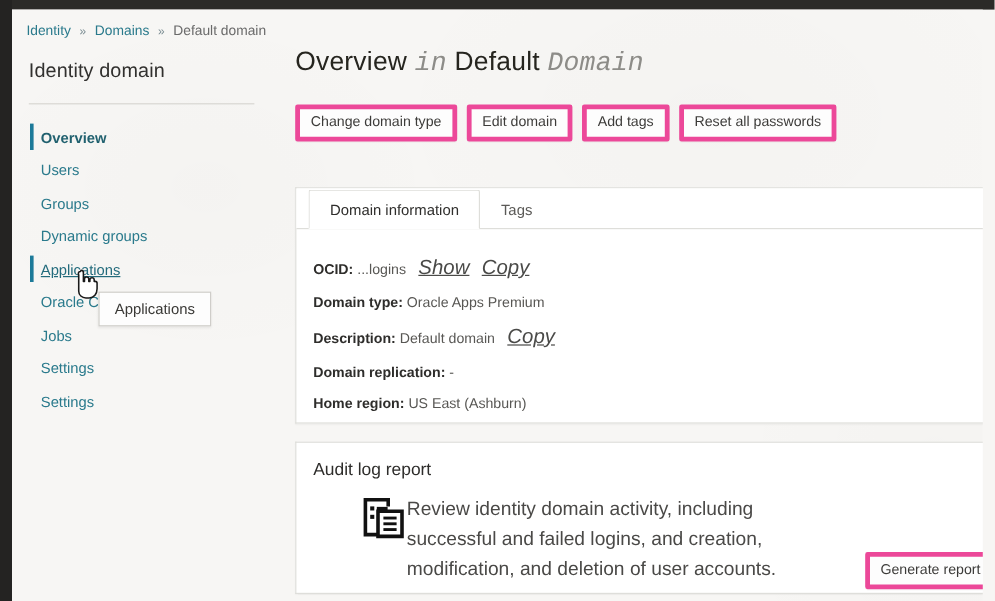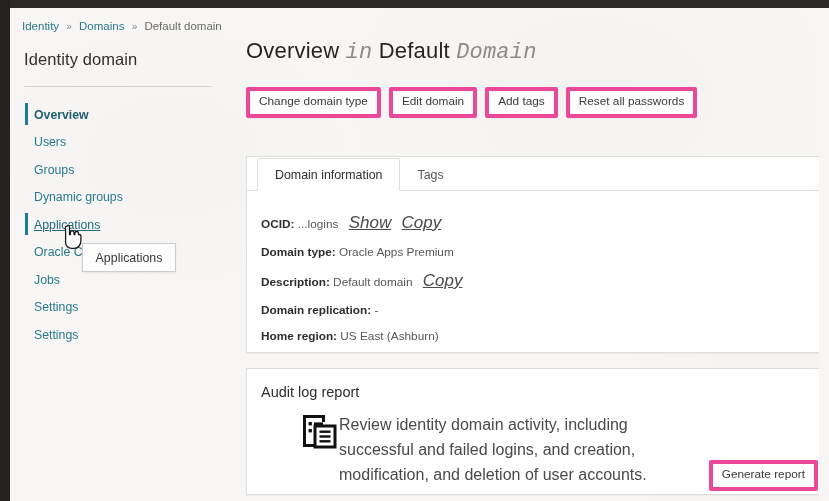--- a/index.html
+++ b/index.html
@@ -255,21 +255,21 @@
     margin-left: 92px;
     margin-right: 16px;
     font-size: 16px;
     color: #46454300;
     color: #4a4947;
     line-height: 1.55;
     max-width: 360px;
   }
   .gen-btn-wrap {
     position: absolute;
-    right: 48px; top: 60px;
+    right: 36px; top: 60px;
   }
 
   
   .tooltip {
     position: absolute;
     left: 72px; top: 235px;
     width: 94px; height: 29px;
     background: #fdfdfd;
     border: 1px solid #cfcdc9;
     display: flex;

